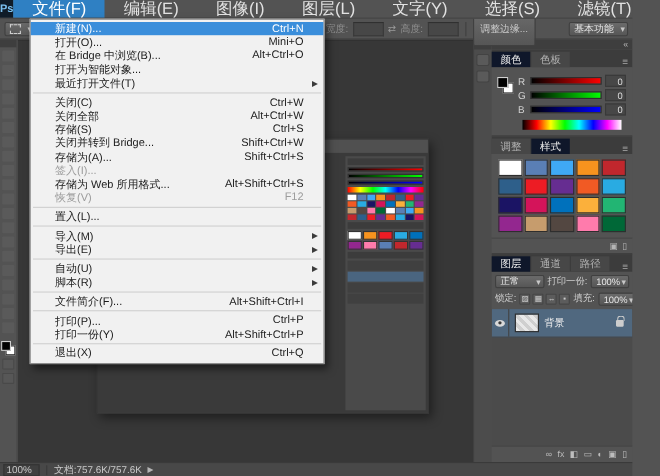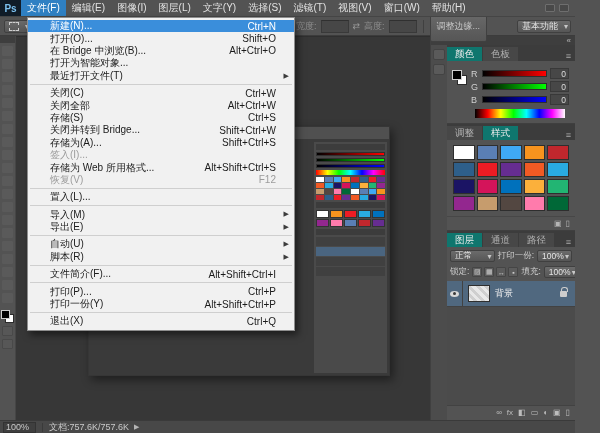--- a/index.html
+++ b/index.html
@@ -4,21 +4,21 @@
 <style>
   *{box-sizing:border-box;margin:0;padding:0}
   html,body{width:600px;height:433px}
   body{font-family:"Liberation Sans",sans-serif;background:#535353;overflow:hidden;position:relative;color:#ddd}
   .app{position:absolute;inset:0;width:575px;height:433px;background:#535353;overflow:hidden}
 
   
   .menubar{position:absolute;top:0;left:0;right:0;height:17px;background:#535353;border-bottom:1px solid #454545;display:flex;align-items:stretch;z-index:40}
   .pslogo{width:21px;background:#101c28;color:#7cc1f0;font-weight:bold;font-size:10px;display:flex;align-items:center;justify-content:center}
   .menus{display:flex;align-items:stretch}
-  .menu{padding:0 6px;display:flex;align-items:center;font-size:10px;color:#e2e2e2;white-space:nowrap}
+  .menu{padding:0 17px;display:flex;align-items:center;font-size:15px;color:#e2e2e2;white-space:nowrap}
   .menu.active{background:#2f80c3;color:#fff}
   .tbicons{margin-left:auto;display:flex;align-items:center;gap:4px;padding-right:6px}
   .tbicon{width:10px;height:8px;border:1px solid #6e6e6e;background:#494949;border-radius:1px}
 
   
   .optionsbar{position:absolute;top:17px;left:0;right:0;height:19px;background:#535353;border-bottom:1px solid #3c3c3c;display:flex;align-items:center;gap:4px;padding:0 4px;font-size:9px;z-index:30}
   .obsep{width:1px;height:13px;background:#404040;margin:0 2px;flex:none}
   .oblabel{color:#d6d6d6;white-space:nowrap}
   .oblabel.dim,.numfield.dim{color:#8f8f8f}
   .dd{background:linear-gradient(#6b6b6b,#565656);border:1px solid #404040;border-radius:2px;height:13px;display:inline-flex;align-items:center;padding:0 12px 0 4px;position:relative;color:#e5e5e5;font-size:9px;white-space:nowrap}
@@ -69,21 +69,21 @@
   .stripicon{width:12px;height:11px;margin:4px auto 0;background:#5a5a5a;border:1px solid #434343;border-radius:2px}
 
   
   .dock{position:absolute;right:0;top:36px;width:128px;bottom:13px;background:#535353;display:flex;flex-direction:column;z-index:5}
   .dockhead{height:9px;background:#3e3e3e;display:flex;justify-content:flex-end;align-items:center;padding:0 4px;flex:none}
   .collapse{color:#b5b5b5;font-size:8px;line-height:8px}
   .collapse::after{content:"«"}
   .panel{border-bottom:1px solid #3f3f3f;flex:none}
   .tabbar{height:16px;background:#3c3c3c;display:flex;align-items:flex-end}
   .tab{padding:0 8px;font-size:9.5px;color:#b2b2b2;background:#474747;height:14px;display:flex;align-items:center;margin-right:1px;white-space:nowrap}
-  .tab.active{background:#0f766e;color:#ececec}
+  .tab.active{background:#0f172a;color:#ececec}
   .pmenu{margin-left:auto;color:#ababab;padding:0 4px;font-size:9px}
   .pmenu::after{content:"≡"}
 
   .colorbody{position:relative;padding:5px 6px 3px 24px}
   .fgbg{position:absolute;left:5px;top:9px;width:15px;height:15px}
   .bgswk{position:absolute;right:0;bottom:0;width:10px;height:10px;background:#fff;border:1px solid #2c2c2c}
   .fgswk{position:absolute;left:0;top:0;width:10px;height:10px;background:#000;border:1px solid #cfcfcf}
   .slrow{display:flex;align-items:center;gap:3px;margin:2px 0}
   .sl-label{width:8px;font-size:9px;color:#cfcfcf}
   .sl-track{flex:1;height:7px;border:1px solid #2e2e2e}
@@ -421,21 +421,21 @@
     <span class="statarrow"></span>
   </div>
 
   <div class="filemenu">
       <div class="mi hl">
         <span class="lbl">新建(N)...</span>
         <span class="sc">Ctrl+N</span>
       </div>
       <div class="mi">
         <span class="lbl">打开(O)...</span>
-        <span class="sc">Shift+O</span>
+        <span class="sc">Mini+O</span>
       </div>
       <div class="mi">
         <span class="lbl">在 Bridge 中浏览(B)...</span>
         <span class="sc">Alt+Ctrl+O</span>
       </div>
       <div class="mi">
         <span class="lbl">打开为智能对象...</span>
       </div>
       <div class="mi">
         <span class="lbl">最近打开文件(T)</span>

